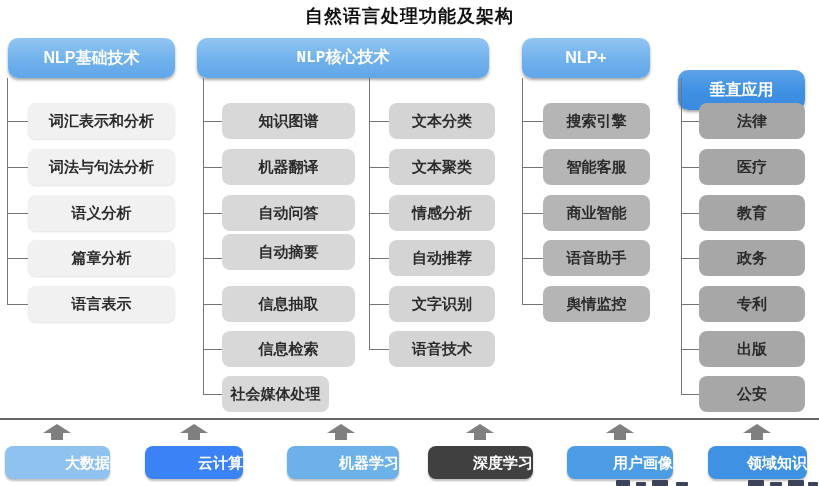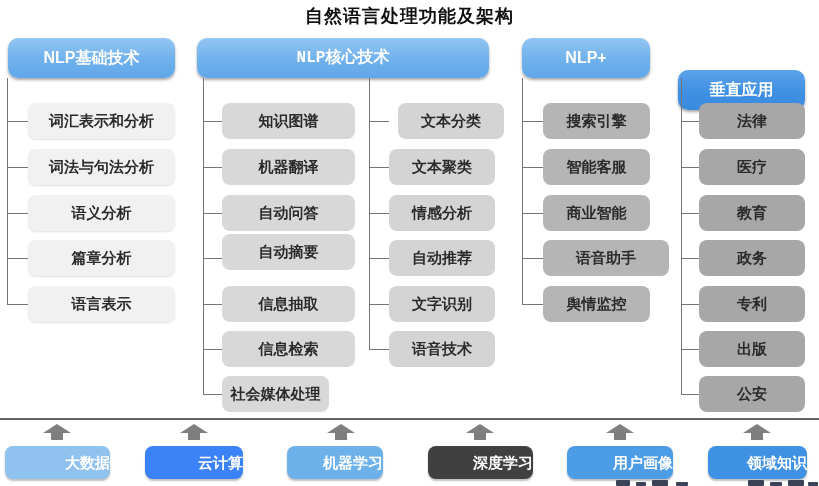--- a/index.html
+++ b/index.html
@@ -110,31 +110,31 @@
   <div class="item t1" style="left:28px;top:286px;width:147px;">语言表示</div>
 
   <div class="item t2" style="left:222px;top:103px;width:133px;">知识图谱</div>
   <div class="item t2" style="left:222px;top:149px;width:133px;">机器翻译</div>
   <div class="item t2" style="left:222px;top:195px;width:133px;">自动问答</div>
   <div class="item t2" style="left:222px;top:234px;width:133px;">自动摘要</div>
   <div class="item t2" style="left:222px;top:286px;width:133px;">信息抽取</div>
   <div class="item t2" style="left:222px;top:331px;width:133px;">信息检索</div>
   <div class="item t2" style="left:222px;top:376px;width:107px;">社会媒体处理</div>
 
-  <div class="item t2r" style="left:398px;top:103px;width:106px;">文本分类</div>
+  <div class="item t2r" style="left:389px;top:103px;width:106px;">文本分类</div>
   <div class="item t2r" style="left:389px;top:149px;width:106px;">文本聚类</div>
   <div class="item t2r" style="left:389px;top:195px;width:106px;">情感分析</div>
   <div class="item t2r" style="left:389px;top:240px;width:106px;">自动推荐</div>
   <div class="item t2r" style="left:389px;top:286px;width:106px;">文字识别</div>
   <div class="item t2r" style="left:389px;top:331px;width:106px;">语音技术</div>
 
   <div class="item t3" style="left:543px;top:103px;width:107px;">搜索引擎</div>
   <div class="item t3" style="left:543px;top:149px;width:107px;">智能客服</div>
   <div class="item t3" style="left:543px;top:195px;width:107px;">商业智能</div>
-  <div class="item t3" style="left:543px;top:240px;width:126px;">语音助手</div>
+  <div class="item t3" style="left:543px;top:240px;width:107px;">语音助手</div>
   <div class="item t3" style="left:543px;top:286px;width:107px;">舆情监控</div>
 
   <div class="item t4" style="left:699px;top:103px;width:106px;">法律</div>
   <div class="item t4" style="left:699px;top:149px;width:106px;">医疗</div>
   <div class="item t4" style="left:699px;top:195px;width:106px;">教育</div>
   <div class="item t4" style="left:699px;top:240px;width:106px;">政务</div>
   <div class="item t4" style="left:699px;top:286px;width:106px;">专利</div>
   <div class="item t4" style="left:699px;top:331px;width:106px;">出版</div>
   <div class="item t4" style="left:699px;top:376px;width:106px;">公安</div>
 
@@ -160,21 +160,21 @@
       <div class="tri"></div>
       <div class="stem"></div>
     </div>
   <div class="arrow" style="left:743px;">
       <div class="tri"></div>
       <div class="stem"></div>
     </div>
 
   <div class="fbox fb0" style="left:5px;width:105px;">大数据</div>
   <div class="fbox fb1" style="left:145px;width:98px;">云计算</div>
-  <div class="fbox fb2" style="left:287px;width:96px;">机器学习</div>
+  <div class="fbox fb2" style="left:287px;width:112px;">机器学习</div>
   <div class="fbox fb3" style="left:428px;width:105px;">深度学习</div>
   <div class="fbox fb4" style="left:567px;width:106px;">用户画像</div>
   <div class="fbox fb5" style="left:708px;width:99px;">领域知识</div>
 
   <div class="wm" style="left:616px;top:480px;width:14px;height:6px;"></div>
   <div class="wm" style="left:636px;top:482px;width:10px;height:4px;"></div>
   <div class="wm" style="left:652px;top:480px;width:16px;height:6px;"></div>
   <div class="wm" style="left:676px;top:482px;width:12px;height:4px;"></div>
   <div class="wm" style="left:748px;top:480px;width:16px;height:6px;"></div>
   <div class="wm" style="left:770px;top:482px;width:12px;height:4px;"></div>

